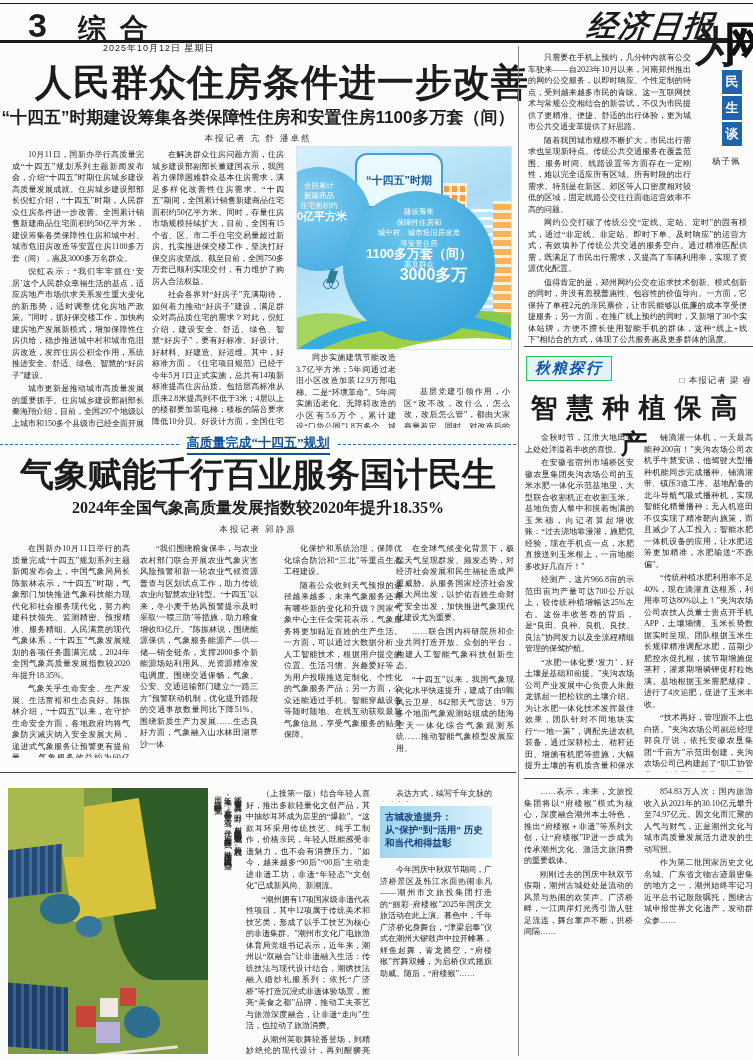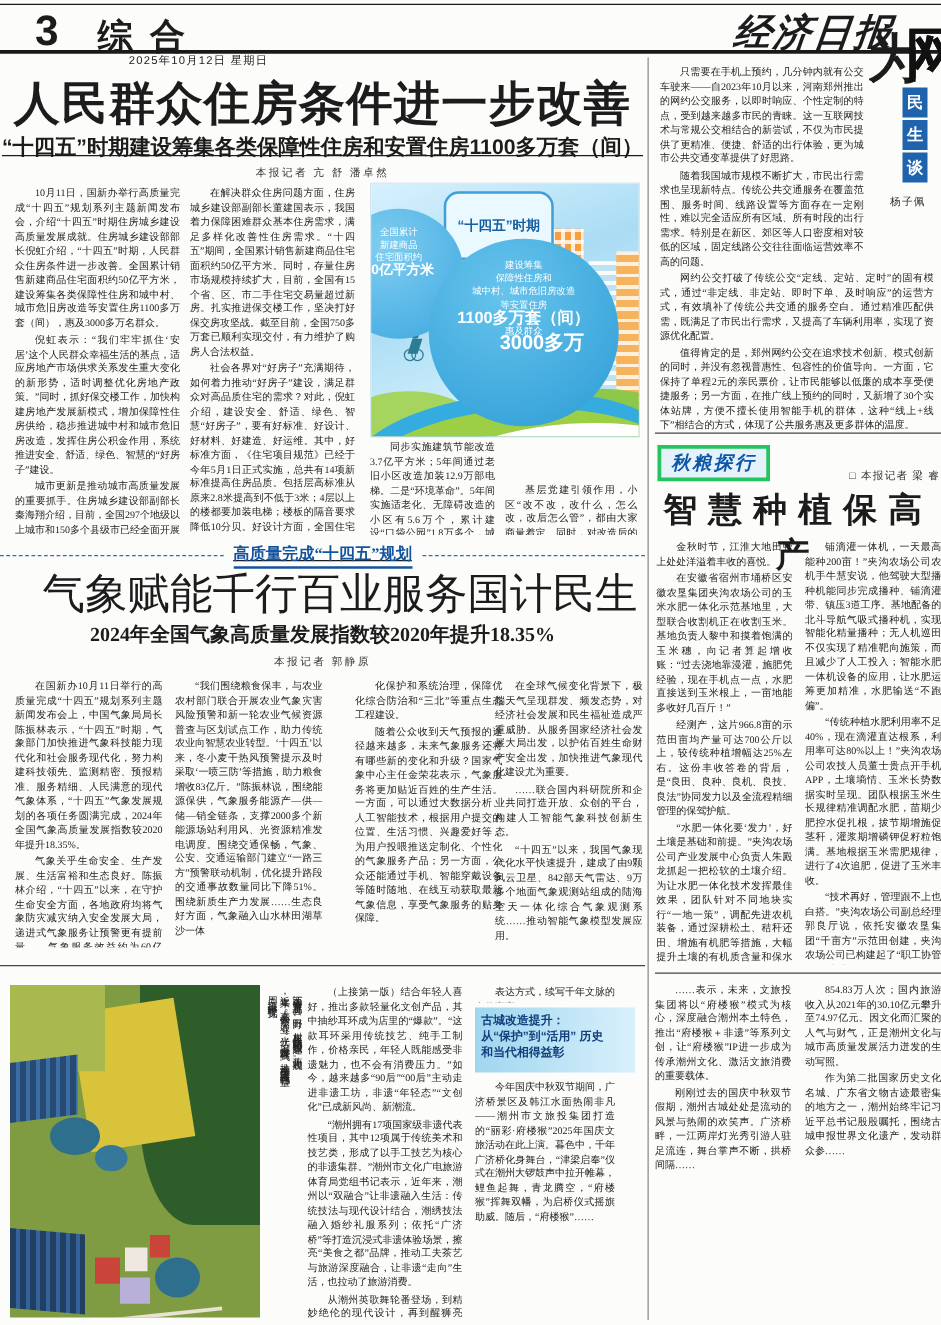--- a/index.html
+++ b/index.html
@@ -8,22 +8,22 @@
   .sans{font-family:"Liberation Sans","DejaVu Sans",sans-serif;}
   .abs{position:absolute;}
   .rule{position:absolute;background:#1a1a1a;}
   
   .pageno{left:28px;top:6px;font-size:34px;font-weight:900;}
   .section{left:78px;top:10px;font-size:28px;font-weight:900;letter-spacing:14px;}
   .date{left:103px;top:42px;font-size:9px;letter-spacing:1px;color:#222;}
   .masthead{right:38px;top:6px;font-size:30px;font-weight:900;font-style:italic;
             letter-spacing:2px;transform:skewX(-6deg);}
   
-  .h-headline{left:0;top:58px;width:516px;text-align:center;font-size:37px;font-weight:900;letter-spacing:1px;}
-  .h-subhead{left:0;top:106px;width:516px;text-align:center;font-size:17px;font-weight:900;text-decoration:underline;}
+  .h-headline{left:0;top:58px;width:516px;text-align:center;font-size:37px;font-weight:900;letter-spacing:1px;padding-left:24px;}
+  .h-subhead{left:0;top:106px;width:516px;text-align:center;font-size:17px;font-weight:900;}
   .byline{font-size:8.5px;letter-spacing:2px;text-align:center;color:#333;}
   .h-byline{left:0;top:133px;width:516px;}
   .col{position:absolute;overflow:hidden;font-size:8px;line-height:11.5px;text-align:justify;}
   .col p{margin:0 0 2px 0;text-indent:2em;}
   .h-col1{left:12px;top:149px;width:132px;height:279px;}
   .h-col2{left:152px;top:149px;width:132px;height:279px;}
   .h-col3{left:296px;top:352px;width:100px;height:76px;}
   .h-col4{left:404px;top:386px;width:106px;height:42px;}
   
   .info{left:296px;top:146px;width:214px;height:202px;overflow:hidden;border:1px solid #d4e6ef;
@@ -55,54 +55,54 @@
   .wv3{left:30px;bottom:-50px;background:#ffffff;transform:rotate(-4deg);}
   .cyclist{position:absolute;left:26px;top:118px;width:16px;height:24px;}
   .cyclist .head{position:absolute;left:6px;top:0;width:6px;height:6px;border-radius:50%;background:#2a7d92;}
   .cyclist .body{position:absolute;left:5px;top:6px;width:8px;height:12px;background:#2a7d92;transform:skewX(-18deg);}
   .cyclist .wheel{position:absolute;bottom:0;width:8px;height:8px;border:1.5px solid #2a7d92;border-radius:50%;}
   .cyclist .w1{left:0;} .cyclist .w2{right:0;}
   
   .kicker-row{left:0;top:434px;width:516px;display:flex;align-items:center;text-decoration:underline;}
   .kicker-dash{flex:1;border-top:1px dashed #2a6db8;}
   .kicker{color:#14549e;font-weight:900;font-size:13px;margin:0 8px;border-bottom:2px solid #14549e;padding-bottom:1px;}
-  .w-headline{left:0;top:452px;width:516px;text-align:center;font-size:34px;font-weight:400;margin-left:14px;}
+  .w-headline{left:0;top:452px;width:516px;text-align:center;font-size:34px;font-weight:700;}
   .w-subhead{left:0;top:498px;width:516px;text-align:center;font-size:16px;font-weight:900;}
   .w-byline{left:0;top:524px;width:516px;}
   .w-col{top:543px;height:215px;width:118px;}
   
   .vdiv{left:518px;top:46px;width:1px;height:1010px;background:#8a8a8a;}
   .ms-art{left:528px;top:52px;width:219px;height:292px;overflow:hidden;font-size:8px;line-height:11.5px;text-align:justify;}
   .ms-art p{margin:0 0 2px 0;text-indent:2em;}
   .ms-float{float:right;width:56px;height:146px;}
   .ms-author{position:absolute;left:712px;top:156px;font-size:8.5px;color:#333;letter-spacing:1px;}
   .bigchar{left:694px;top:26px;font-size:42px;font-weight:900;line-height:1;}
   .wmchar{left:724px;top:20px;font-size:46px;font-weight:900;line-height:1;color:#111;
           text-shadow:0 0 0 #111;clip-path:inset(0 0 0 0);}
   .mstab{left:722px;top:70px;width:20px;}
   .mstab div{background:#1f63ad;color:#fff;font-size:13px;font-weight:900;text-align:center;
              padding:3px 0;margin-bottom:2px;font-family:"Liberation Sans","DejaVu Sans",sans-serif;}
   
   .q-toprule{left:524px;top:346px;width:229px;height:1px;background:#444;}
-  .q-label{left:526px;top:356px;background:#e6f2fb;border:3px solid #22c55e;color:#0e57a6;
+  .q-label{left:526px;top:356px;background:#e6f2fb;border:1px solid #22c55e;color:#0e57a6;
            font-size:15px;font-weight:900;font-style:italic;letter-spacing:2px;padding:2px 8px;}
   .q-byline{left:612px;top:375px;width:140px;text-align:right;font-size:8.5px;color:#333;letter-spacing:1px;}
   .q-headline{left:524px;top:390px;width:229px;text-align:center;font-size:27px;font-weight:900;letter-spacing:9px;}
   .q-col{top:432px;height:340px;width:109px;}
   .q-botrule{left:524px;top:778px;width:229px;height:1px;background:#444;}
   
   .w-botrule{left:0;top:772px;width:516px;height:1px;background:#444;}
   .photo{left:8px;top:788px;width:200px;height:266px;background:#7f9c43;overflow:hidden;}
   .ph{position:absolute;}
   .caption{left:212px;top:790px;width:30px;height:266px;writing-mode:vertical-rl;
            font-size:8px;line-height:10px;color:#222;letter-spacing:1px;}
   .caption span{display:block;margin-bottom:8px;}
   .cz-colA{left:246px;top:788px;width:124px;height:268px;}
   .cz-colB-pre{left:380px;top:788px;width:112px;height:14px;}
-  .cz-box{left:380px;top:806px;width:128px;height:52px;padding:4px 5px;box-sizing:border-box;
+  .cz-box{left:380px;top:806px;width:112px;height:52px;padding:4px 5px;box-sizing:border-box;
           background:linear-gradient(90deg,#9fd6ef,#d9f0fb);}
   .cz-box div{font-size:9.5px;font-weight:900;color:#123f7e;line-height:13px;font-family:"Liberation Sans","DejaVu Sans",sans-serif;}
   .cz-colB-post{left:380px;top:864px;width:112px;height:192px;}
   .cz-colC{left:524px;top:786px;width:109px;height:270px;}
   .cz-colD{left:644px;top:786px;width:109px;height:270px;}
 </style>
 </head>
 <body>
 
 <div class="page">

